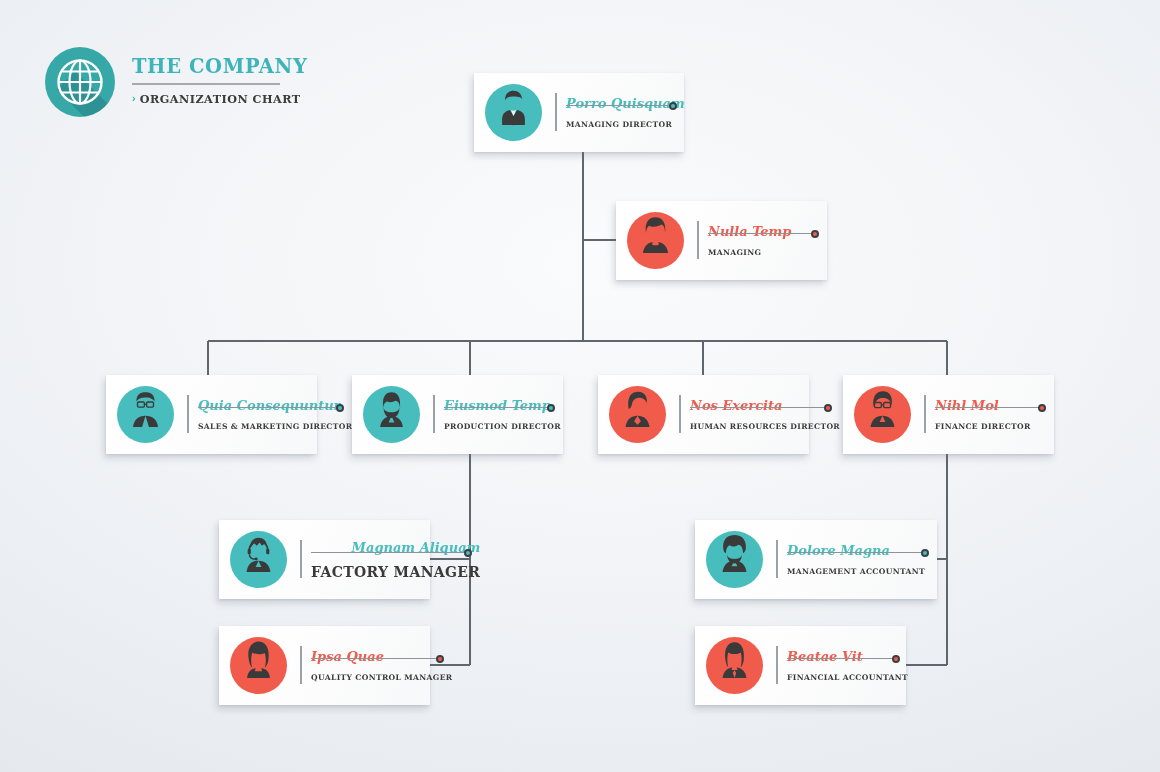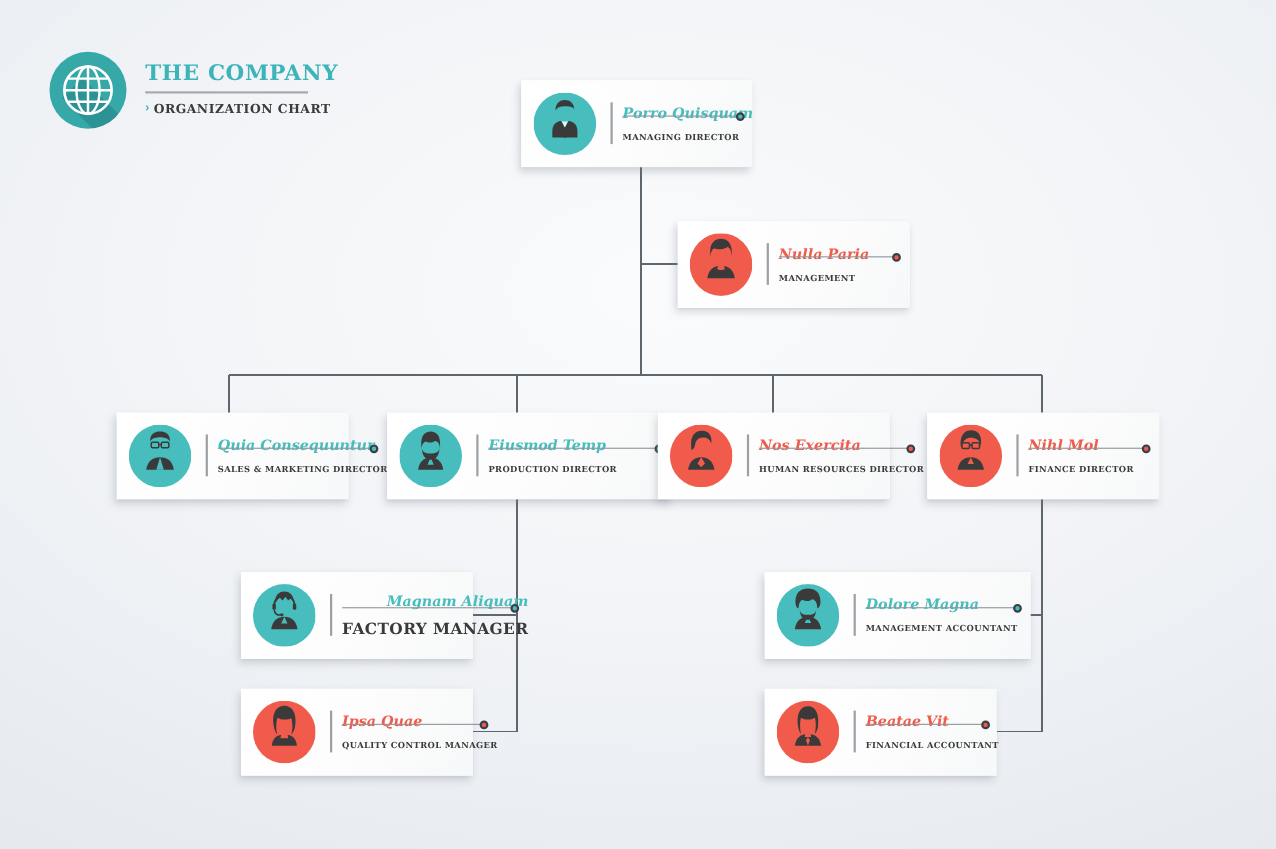--- a/index.html
+++ b/index.html
@@ -248,22 +248,22 @@
             <rect x="0" y="0" width="100" height="100" fill="#f05b4c"></rect>
 
         <path d="M28 72 C30 58 38 52 50 52 C62 52 70 58 72 72 Z" fill="#3a3a3a"></path>
         <ellipse cx="50" cy="32" rx="15" ry="18" fill="#f05b4c"></ellipse>
         <path d="M33 34 C31 16 40 9 50 9 C60 9 69 16 67 36 C66 26 64 23 60 22 C55 26 44 27 39 24 C36 26 34 29 33 38 Z" fill="#3a3a3a"></path>
         <path d="M50 50 C46 50 44 54 44 57 C46 59 54 59 56 57 C56 54 54 50 50 50 Z" fill="#f05b4c"></path>
           </svg>
           </div>
           <div class="node-body" style="margin-left: 13px; padding-left: 11px;">
             <div class="node-divider" style="top: 20px; height: 38px;"></div>
-            <div class="node-name" style="color: rgb(240, 91, 76); font-size: 13px; margin-bottom: 11px;">Nulla Paria</div>
-            <div class="node-title" style="font-size: 7.6px; letter-spacing: 0.35px;">MANAGEMENT</div>
+            <div class="node-name" style="color: rgb(240, 91, 76); font-size: 13px; margin-bottom: 11px;">Nulla Temp</div>
+            <div class="node-title" style="font-size: 7.6px; letter-spacing: 0.35px;">MANAGING</div>
             <div class="name-rule" style="left: 11px; right: 12px; top: 32px;"></div>
             <div class="end-dot" style="width: 8px; height: 8px; right: 8px; top: 28.5px; background: rgb(240, 91, 76);"></div>
           </div>
         </div>
       </div>
       <div class="node" style="left: 106px; top: 375px; width: 211px; height: 79px;">
         <div class="node-inner">
           <div class="avatar" style="width: 57px; height: 57px; margin-left: 11px;">
             <svg viewBox="0 0 100 100" width="100%" height="100%">
             <rect x="0" y="0" width="100" height="100" fill="#47bdbd"></rect>
@@ -279,21 +279,21 @@
           </div>
           <div class="node-body" style="margin-left: 13px; padding-left: 11px;">
             <div class="node-divider" style="top: 20px; height: 38px;"></div>
             <div class="node-name" style="color: rgb(71, 189, 189); font-size: 13px; margin-bottom: 11px;">Quia Consequuntur</div>
             <div class="node-title" style="font-size: 7.6px; letter-spacing: 0.35px;">SALES &amp; MARKETING DIRECTOR</div>
             <div class="name-rule" style="left: 11px; right: 12px; top: 32px;"></div>
             <div class="end-dot" style="width: 8px; height: 8px; right: 8px; top: 28.5px; background: rgb(71, 189, 189);"></div>
           </div>
         </div>
       </div>
-      <div class="node" style="left: 352px; top: 375px; width: 211px; height: 79px; padding-left: 48px;">
+      <div class="node" style="left: 352px; top: 375px; width: 211px; height: 79px;">
         <div class="node-inner">
           <div class="avatar" style="width: 57px; height: 57px; margin-left: 11px;">
             <svg viewBox="0 0 100 100" width="100%" height="100%">
             <rect x="0" y="0" width="100" height="100" fill="#47bdbd"></rect>
 
         <path d="M30 72 C32 59 39 53 50 53 C61 53 68 59 70 72 Z" fill="#3a3a3a"></path>
         <path d="M50 52 L45 64 L55 64 Z" fill="#47bdbd"></path>
         <ellipse cx="50" cy="32" rx="15" ry="18" fill="#47bdbd"></ellipse>
         <path d="M35 30 C35 16 42 11 50 11 C58 11 65 16 65 30 L65 38 C64 30 62 27 57 26 C52 29 46 29 42 27 C38 29 36 32 35 39 Z" fill="#3a3a3a"></path>
         <path d="M36 36 C36 50 42 56 50 56 C58 56 64 50 64 36 C64 44 58 46 50 46 C42 46 36 44 36 36 Z" fill="#3a3a3a"></path>

